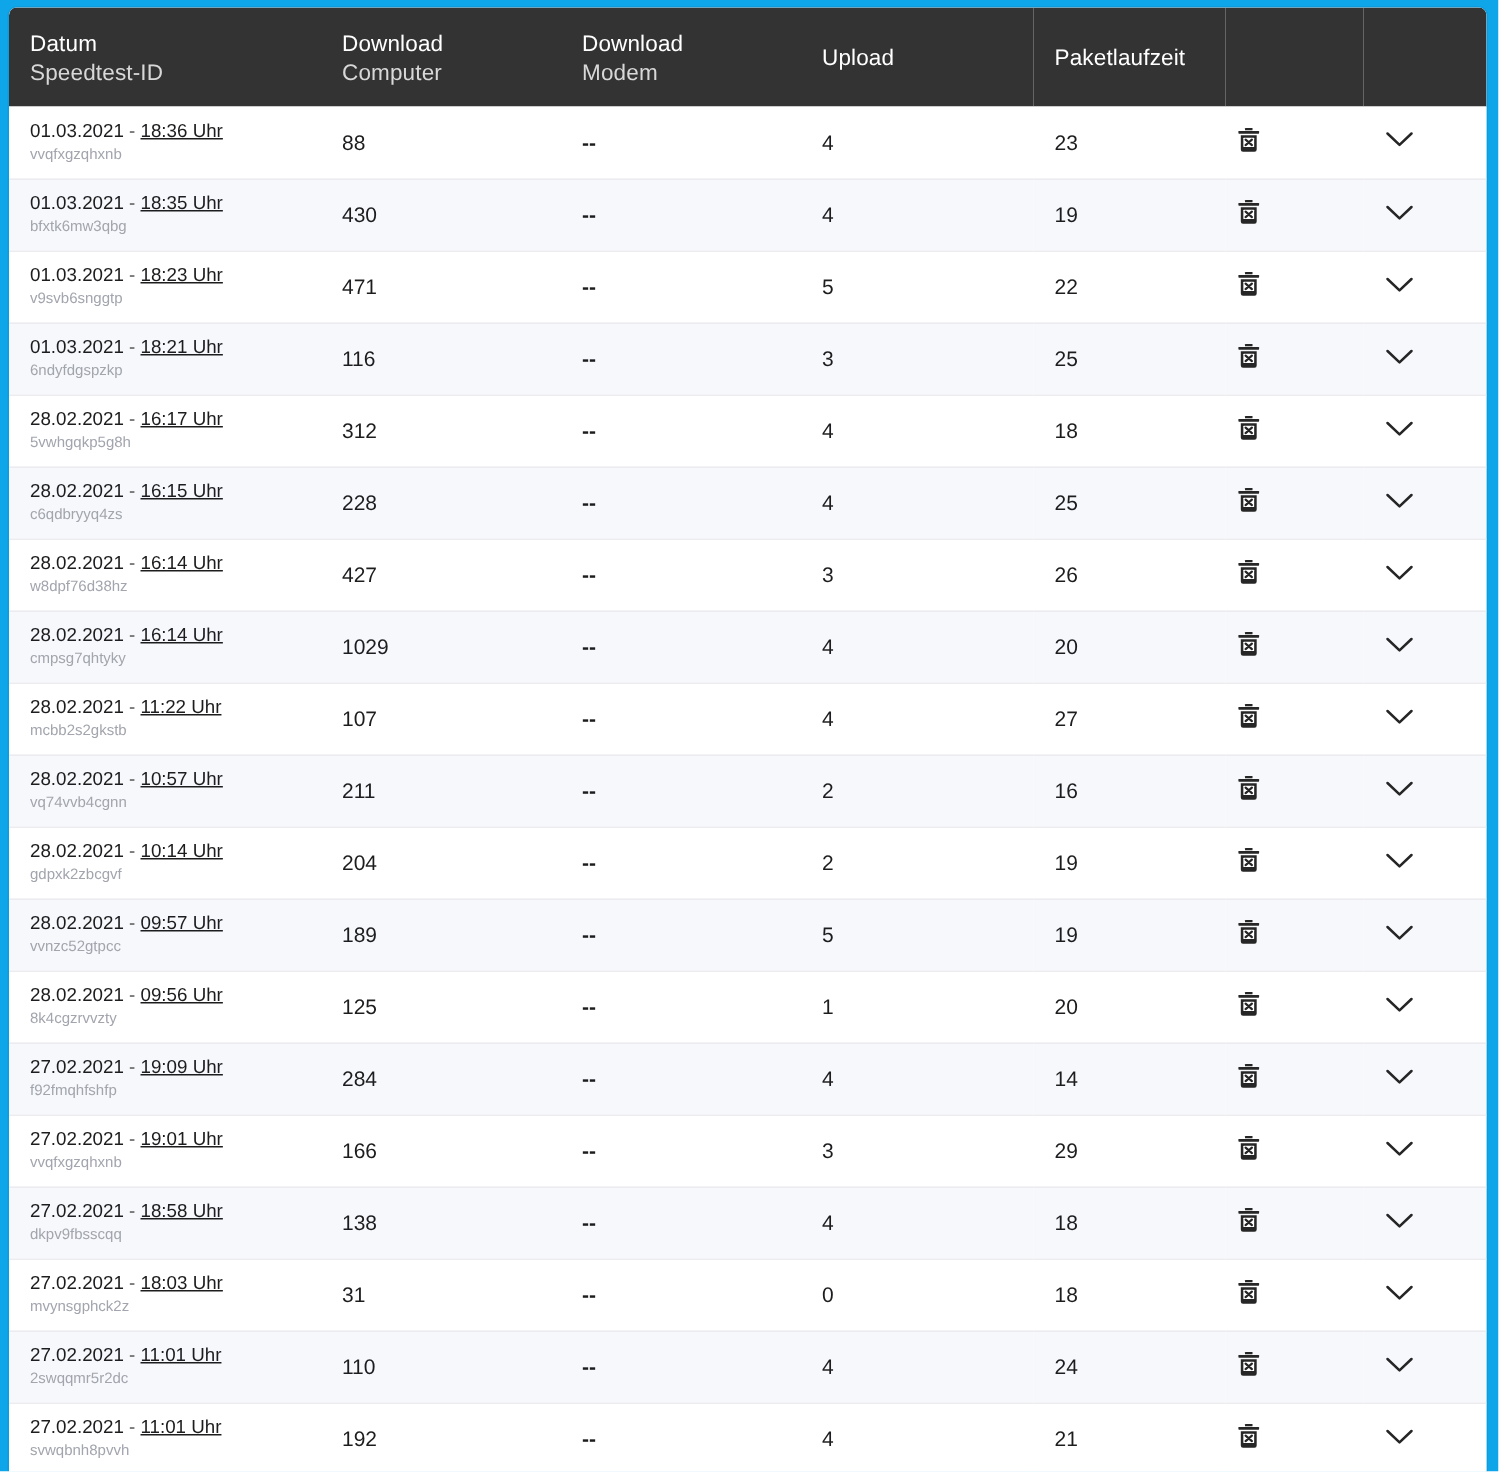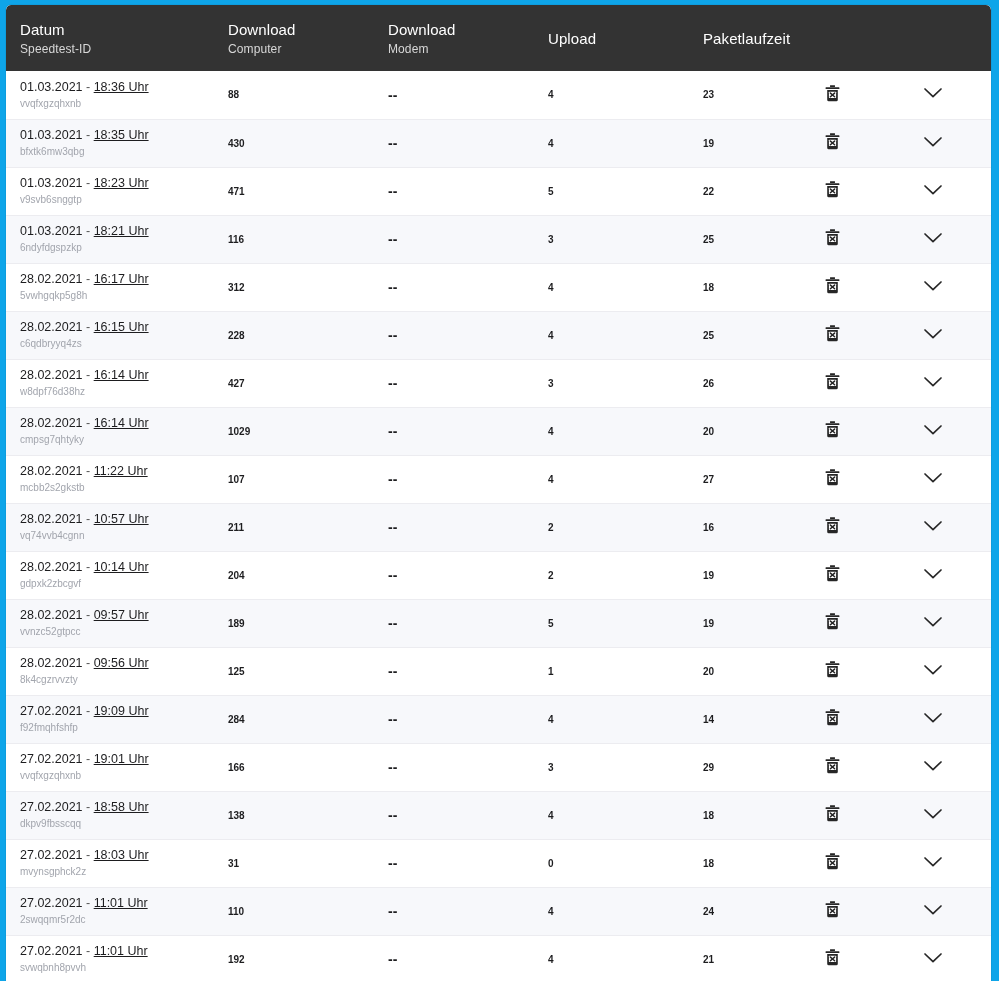--- a/index.html
+++ b/index.html
@@ -50,21 +50,21 @@
     padding-left: 14px;
   }
   .th-main {
     font-size: 15px;
     font-weight: 400;
     color: #ffffff;
     line-height: 19px;
     letter-spacing: 0.1px;
   }
   .th-sub {
-    font-size: 12px;
+    font-size: 15px;
     color: #d8d8d8;
     line-height: 16px;
     margin-top: 2px;
     letter-spacing: 0.1px;
   }
   col.c-datum   { width: 208px; }
   col.c-dlc     { width: 160px; }
   col.c-dlm     { width: 160px; }
   col.c-ul      { width: 155px; }
   col.c-plz     { width: 128px; }
@@ -93,22 +93,22 @@
   .date-line .d-sep  { color: #555; font-weight: normal; }
   .date-line .d-time { font-weight: normal; color: #1d1d1f; text-decoration: underline; }
   .id-line {
     font-size: 10px;
     color: #a2a5ad;
     line-height: 15px;
     margin-top: 1px;
     white-space: nowrap;
   }
   .num {
-    font-size: 10px;
-    font-weight: bold;
+    font-size: 14px;
+    font-weight: normal;
     color: #1d1d1f;
   }
   .dash {
     font-size: 14px;
     font-weight: bold;
     color: #1d1d1f;
     letter-spacing: 0px;
   }
   .icon-cell { text-align: left; }
   .trash-btn, .chev-btn {

